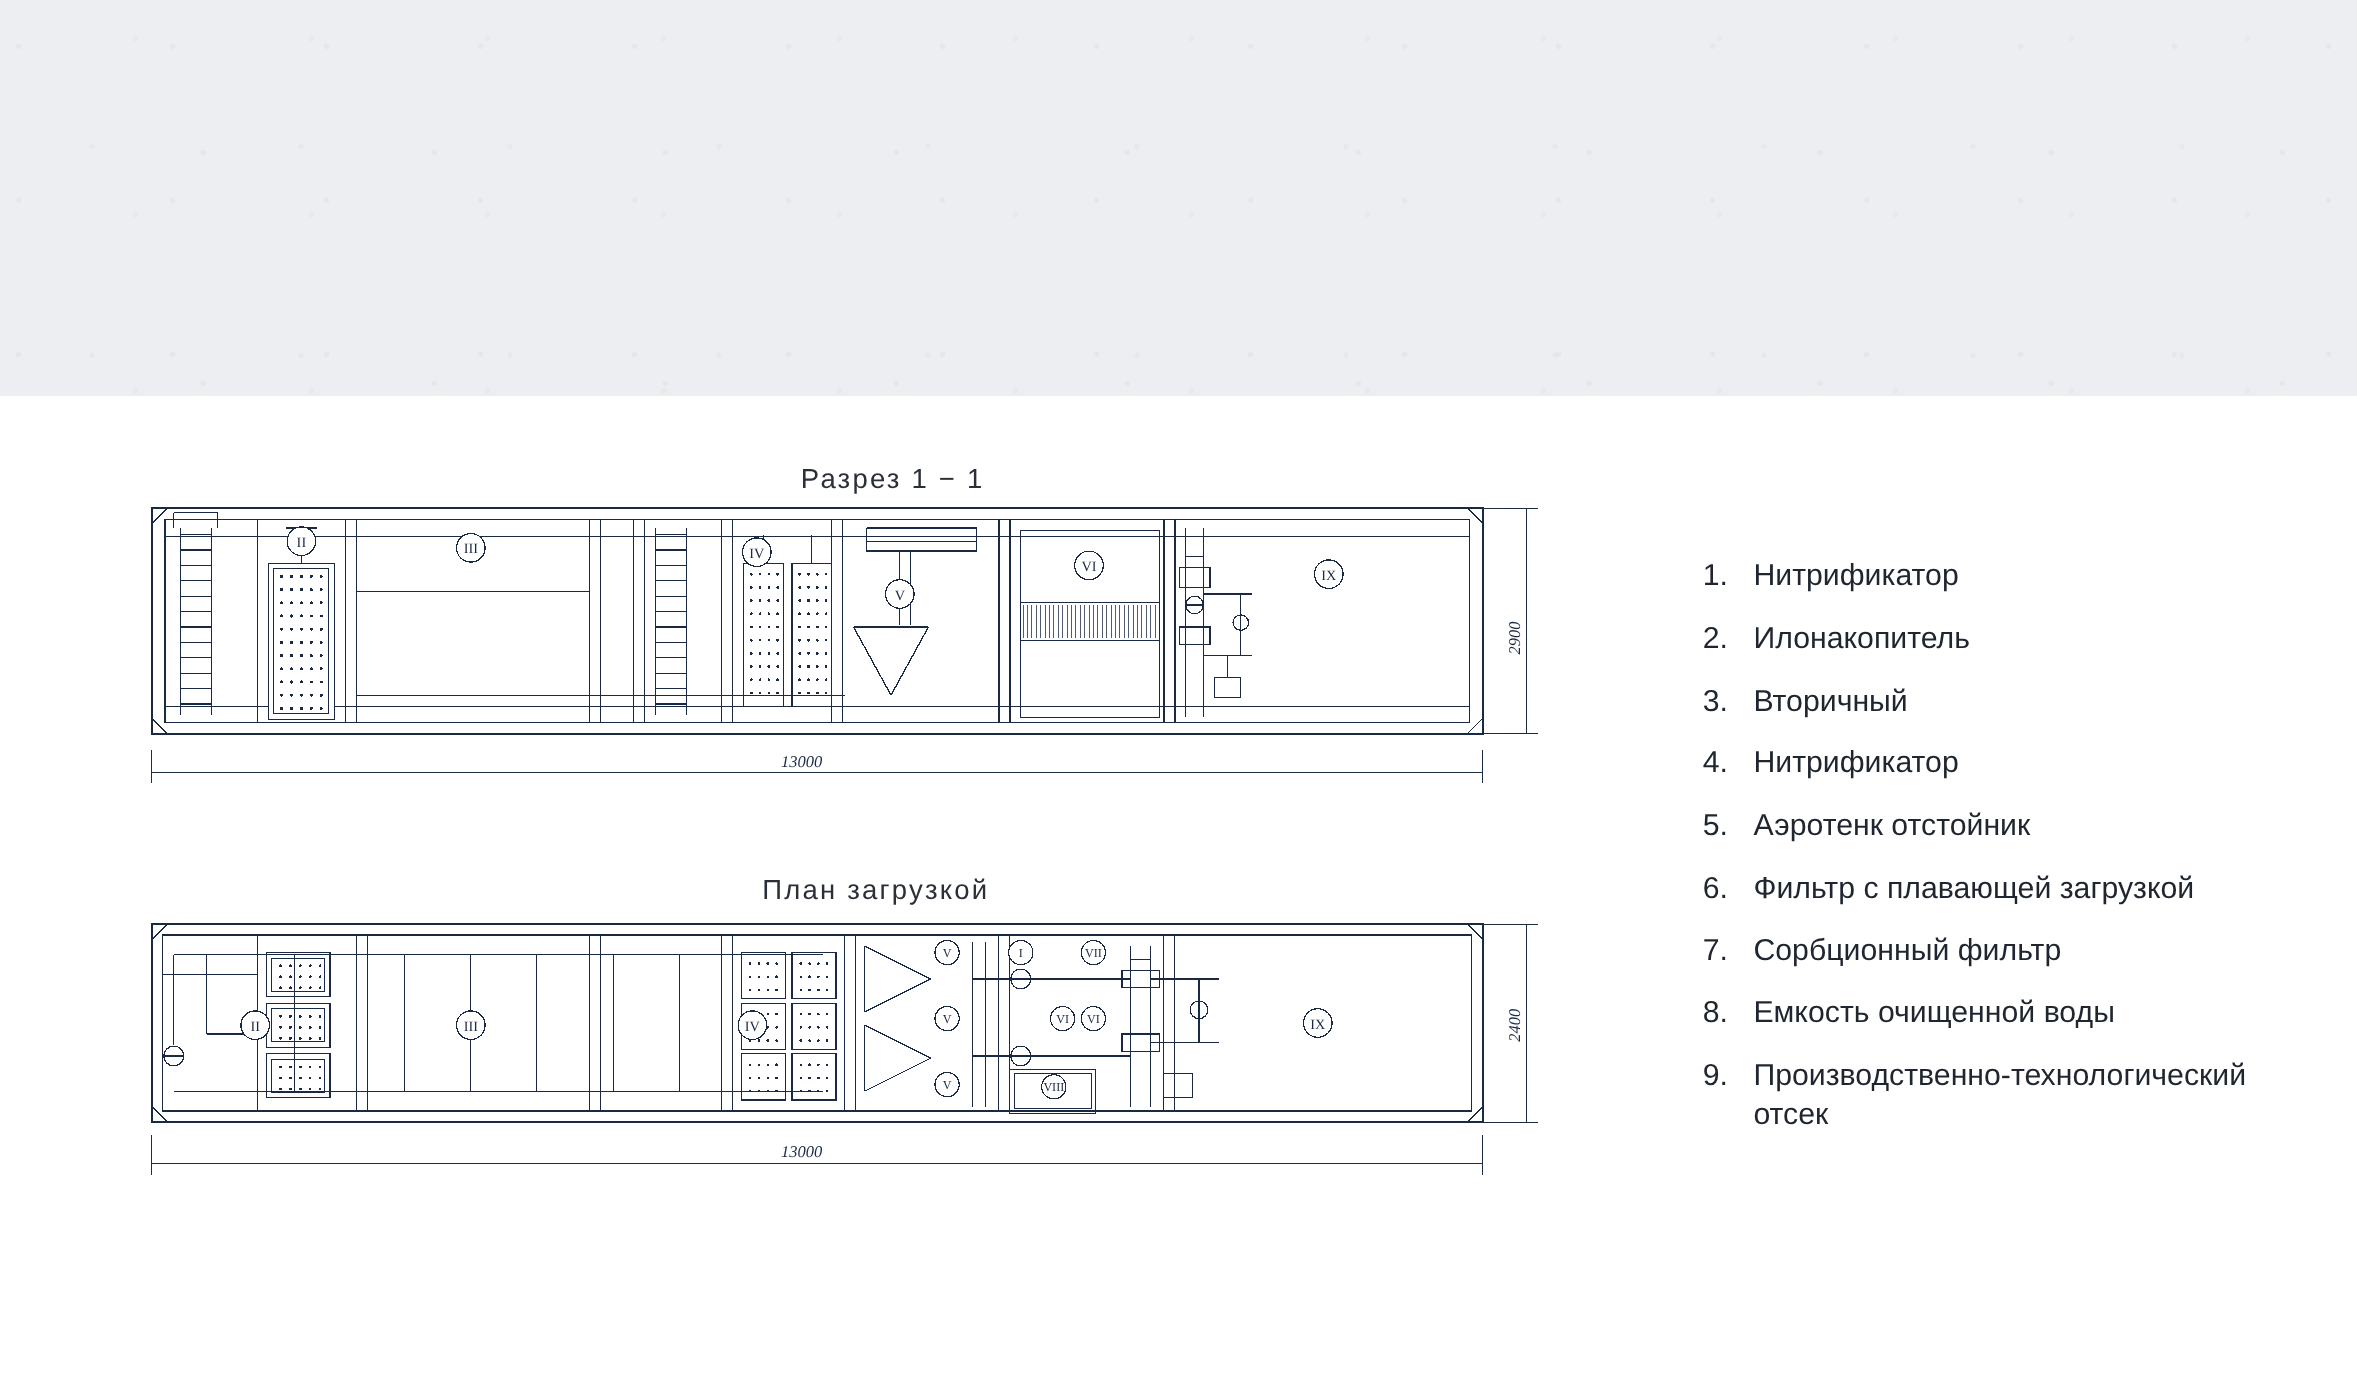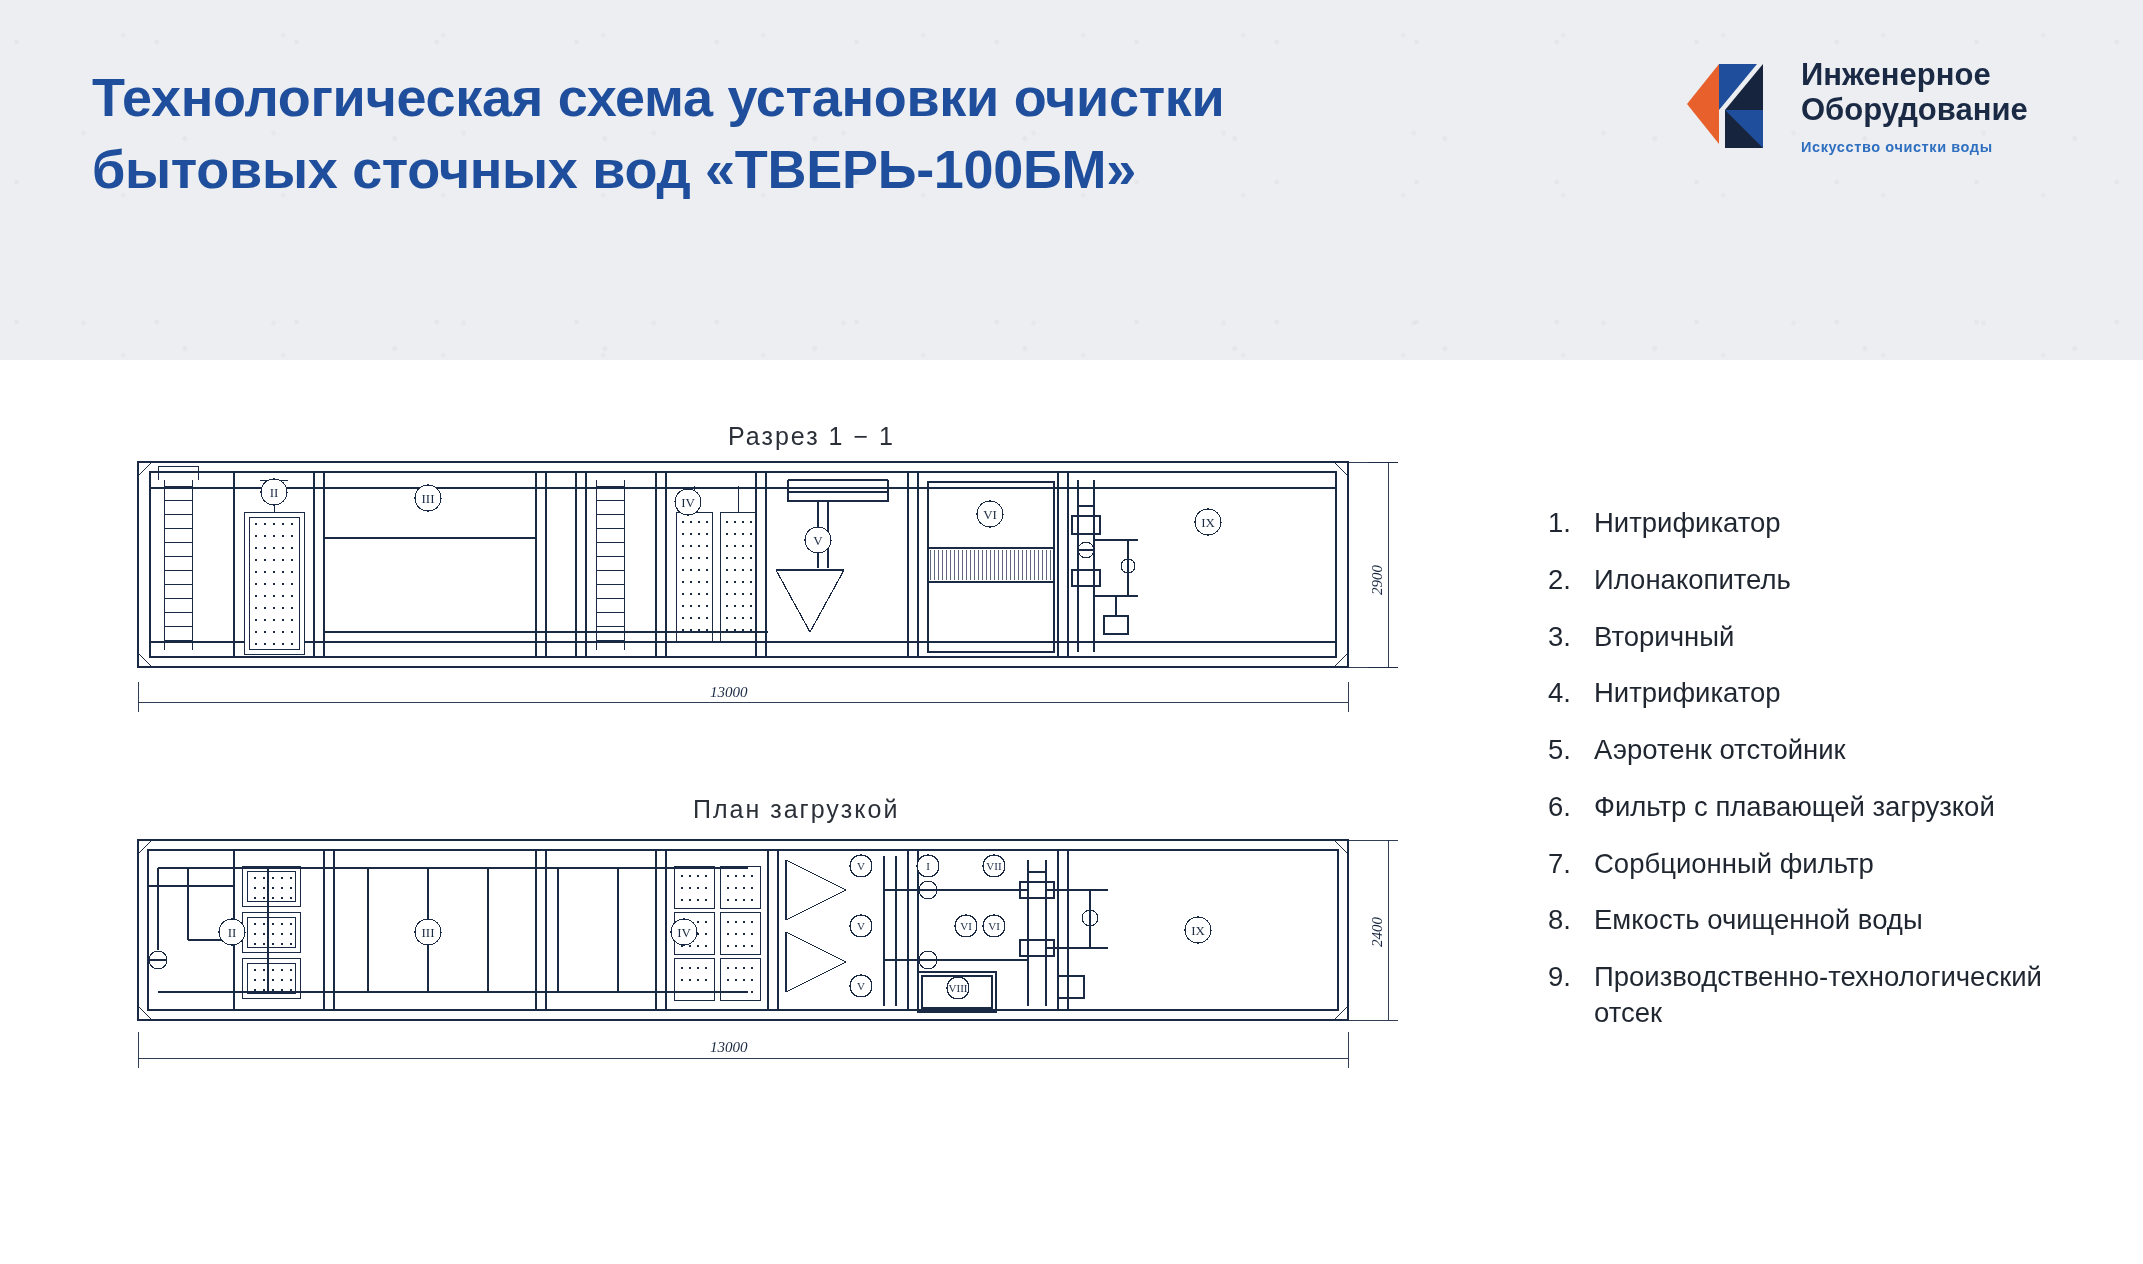--- a/index.html
+++ b/index.html
@@ -136,35 +136,21 @@
 </head>
 <body>
 
 <div class="slide">
 
   <div class="header-band"></div>
   <div class="corner-cut">
     <div class="disc"></div>
   </div>
 
-  <div class="title">Технологическая схема установки очистки бытовых сточных вод «ТВЕРЬ-100БМ»</div>
-
-  <div class="logo">
-    <svg class="logo-mark" viewBox="0 0 104 96">
-      <polygon points="2,46 34,6 34,86" fill="#e8602c"></polygon>
-      <polygon points="34,6 72,6 34,52" fill="#1f4e9c"></polygon>
-      <polygon points="40,52 78,6 78,90 40,90" fill="#16243d"></polygon>
-      <polygon points="40,52 78,52 78,90" fill="#1f4e9c"></polygon>
-    </svg>
-    <div class="logo-text">
-      <div class="logo-line1">Инженерное</div>
-      <div class="logo-line2">Оборудование</div>
-      <div class="logo-tagline">Искусство очистки воды</div>
-    </div>
-  </div>
+
 
   <div class="drawing">
 
     <div class="cap cap-section">Разрез  1 − 1</div>
     <div class="cap cap-plan">План  загрузкой</div>
 
     <svg class="cad" width="1420" height="770" viewBox="0 0 1420 770">
       <g stroke="#1b2a44" fill="none" stroke-width="1.1" shape-rendering="crispEdges">
 
         <rect x="10" y="42" width="1210" height="205" stroke-width="2"></rect>

